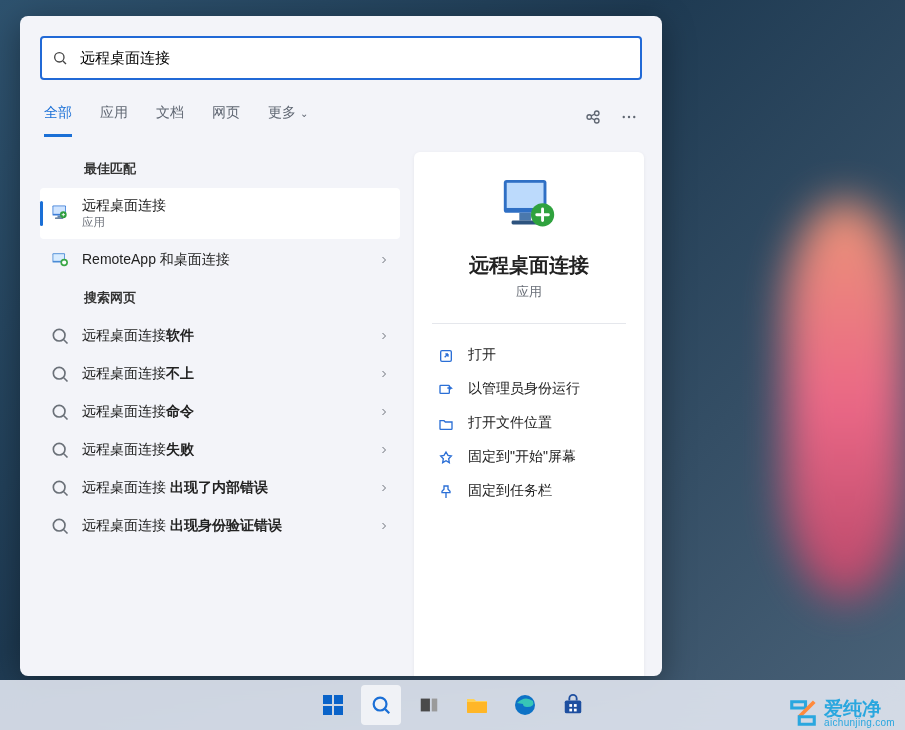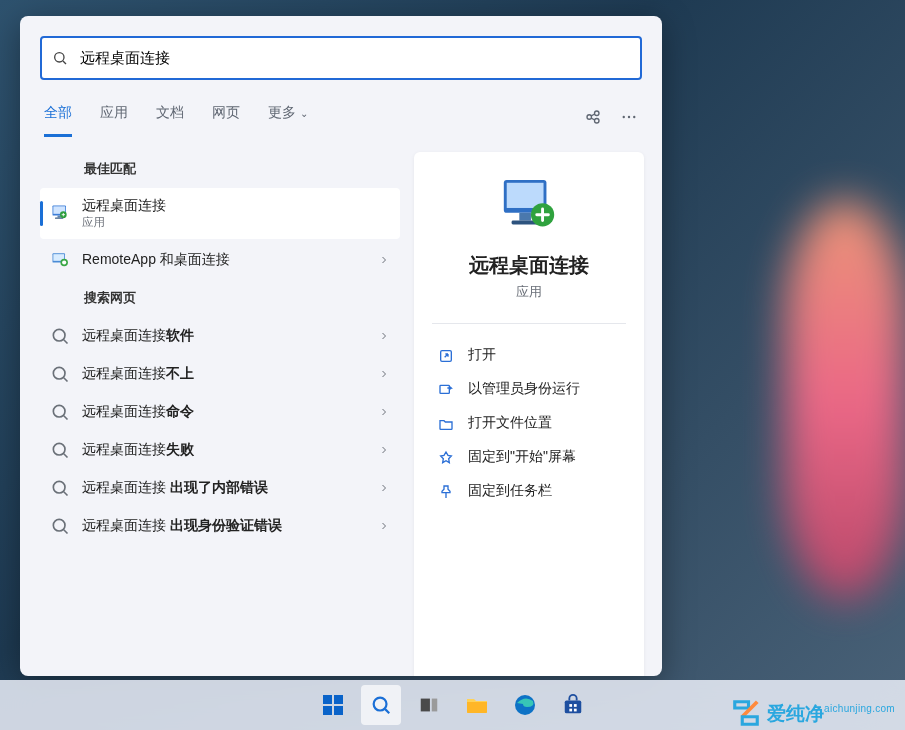--- a/index.html
+++ b/index.html
@@ -31,21 +31,21 @@
 .preview .app-type{font-size:13px;color:#6a6f78;margin-bottom:22px;}
 .preview .sep{height:1px;background:#e5e7ec;width:100%;margin-bottom:14px;}
 .actions{width:100%;display:flex;flex-direction:column;}
 .action{display:flex;align-items:flex-end;gap:14px;padding:8px 6px;font-size:14px;color:#222;border-radius:4px;cursor:pointer;}
 .action .aicon{width:16px;height:16px;color:#2b6fd6;flex-shrink:0;}
 .taskbar{position:absolute;bottom:0;left:0;right:0;height:50px;background:rgba(230,235,245,.88);backdrop-filter:blur(20px);display:flex;align-items:center;justify-content:center;gap:8px;}
 .tb-item{width:40px;height:40px;display:flex;align-items:center;justify-content:center;border-radius:4px;cursor:pointer;}
 .tb-item.active{background:rgba(255,255,255,.7);}
 .watermark{position:absolute;right:10px;bottom:2px;display:flex;align-items:center;gap:6px;color:#29a9e0;font-family:Arial,sans-serif;}
 .watermark .wm-icon{width:30px;height:30px;}
-.watermark .wm-txt{display:flex;flex-direction:row;line-height:1;}
+.watermark .wm-txt{display:flex;flex-direction:column;line-height:1;}
 .watermark .wm-cn{font-size:19px;font-weight:700;color:#2aa7df;}
 .watermark .wm-url{font-size:10px;color:#2aa7df;letter-spacing:.3px;}
 svg{display:block;}
 .grey{color:#6a7078;}
 </style>
 </head>
 <body>
 
 <div class="desktop">
   <div class="blur-blob"></div>

